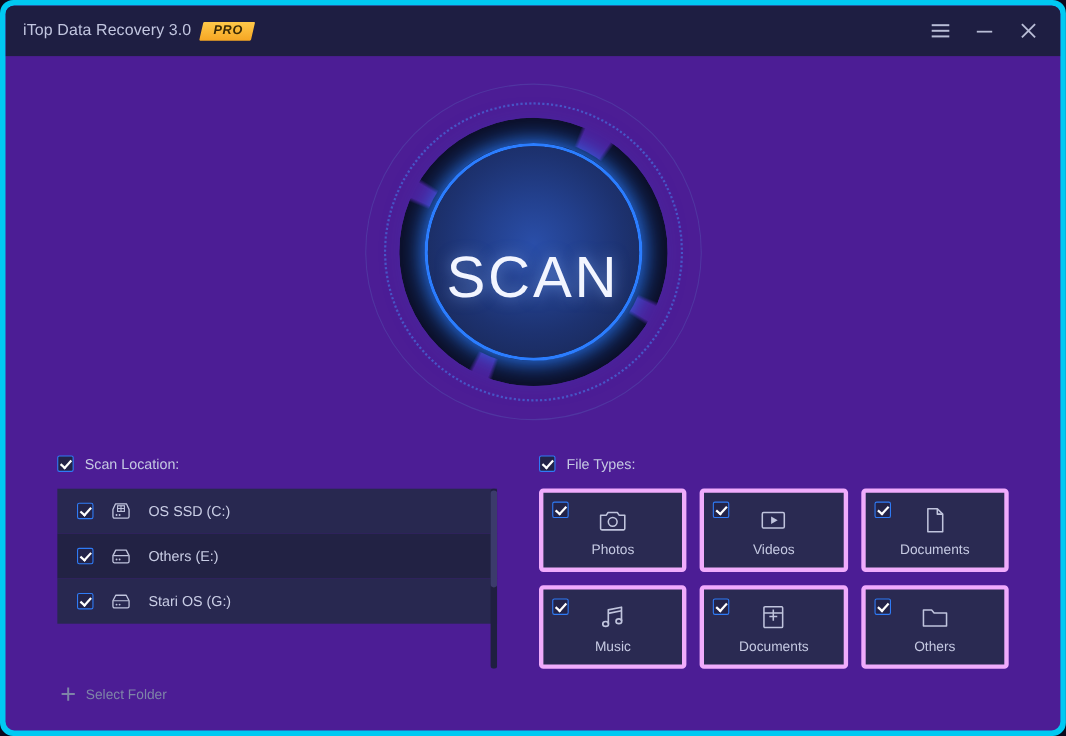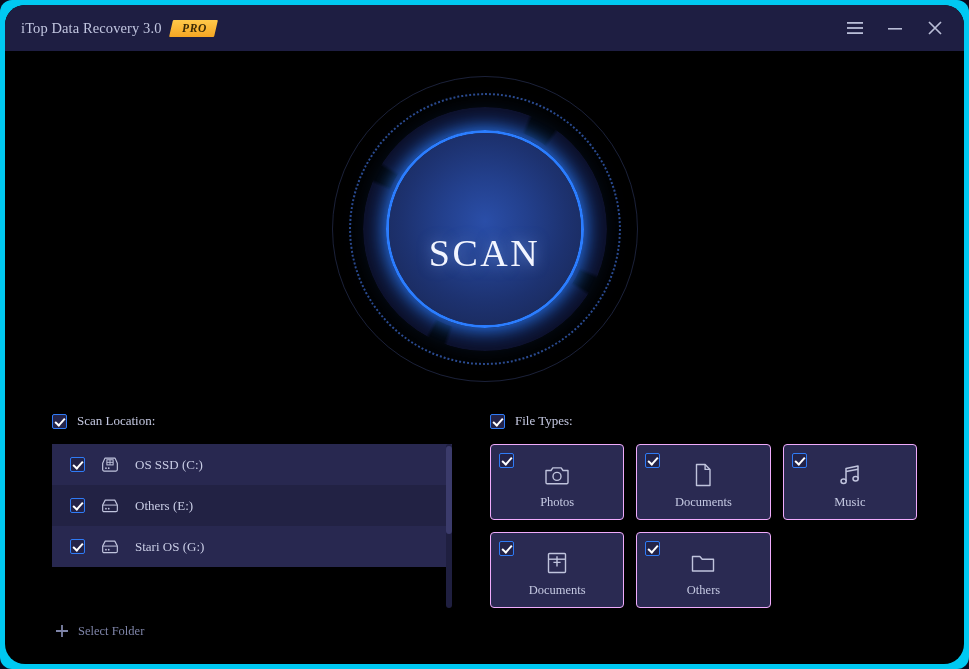--- a/index.html
+++ b/index.html
@@ -16,24 +16,23 @@
     left: 0; top: 0;
     width: 969px; height: 669px;
     background: #00c9f2;
     border-radius: 12px;
     padding: 5px;
   }
 
   #window-inner {
     position: relative;
     width: 100%; height: 100%;
-    background: #000000;
-    border-radius: 20px;
+    background: #4c1d95;
+    border-radius: 8px;
     overflow: hidden;
-    font-family: Liberation Serif, serif;
   }
 
   
   #title-bar {
     position: relative;
     height: 46px;
     background: #1e1e42;
     display: flex;
     align-items: center;
     padding: 0 12px 0 16px;
@@ -137,21 +136,21 @@
     position: absolute;
     left: 50%; top: 50%;
     transform: translate(-50%, -50%);
     width: 192px; height: 192px;
     border-radius: 50%;
     background: radial-gradient(circle at 50% 46%,
       #2a4ea8 0%, #23408d 30%, #1d3270 58%, #1a2a5c 80%, #17244e 100%);
     display: flex; align-items: center; justify-content: center;
   }
   #scan-label {
-    font-size: 38px;
+    font-size: 53px;
     font-weight: 400;
     color: #f2f5ff;
     letter-spacing: 2.5px;
     text-shadow: 0 0 14px rgba(150,190,255,.55);
     user-select: none;
     margin-top: 48px;
   }
 
   
   #bottom {
@@ -253,21 +252,21 @@
   #file-type-grid {
     margin-top: 8px;
     display: grid;
     grid-template-columns: repeat(3, 1fr);
     gap: 12px 12px;
   }
   .ft-tile {
     position: relative;
     height: 76px;
     background: #2a2a52;
-    border: 1px solid #f0abfc;
+    border: 4px solid #f0abfc;
     border-radius: 4px;
     display: flex;
     flex-direction: column;
     align-items: center;
     justify-content: flex-end;
     padding-bottom: 9px;
     cursor: pointer;
   }
   .ft-tile .cbox {
     position: absolute;
@@ -399,20 +398,28 @@
 
         <div class="ft-tile">
           <div class="cbox"></div>
           <svg class="ft-icon" viewBox="0 0 26 26">
             <path d="M2 8.5 h5 l1.8-2.6 h8.4 L19 8.5 h5 v12 a1.2 1.2 0 0 1-1.2 1.2 H3.2 A1.2 1.2 0 0 1 2 20.5 Z" fill="none" stroke="#c0c4dd" stroke-width="1.4" stroke-linejoin="round"></path>
             <circle cx="13" cy="14.4" r="4" fill="none" stroke="#c0c4dd" stroke-width="1.4"></circle>
           </svg>
           <div class="ft-label">Photos</div>
         </div>
 
+        <div class="ft-tile">
+          <div class="cbox"></div>
+          <svg class="ft-icon" viewBox="0 0 26 26">
+            <rect x="3" y="6" width="20" height="14" rx="1.2" fill="none" stroke="#c0c4dd" stroke-width="1.4"></rect>
+            <path d="M11 9.6 L17 13 L11 16.4 Z" fill="#c0c4dd"></path>
+          </svg>
+          <div class="ft-label">Videos</div>
+        </div>
 
         <div class="ft-tile">
           <div class="cbox"></div>
           <svg class="ft-icon" viewBox="0 0 26 26">
             <path d="M6.5 2.5 h8.6 L20 7.4 V23.5 H6.5 Z" fill="none" stroke="#c0c4dd" stroke-width="1.4" stroke-linejoin="round"></path>
             <path d="M15.1 2.5 V7.4 H20" fill="none" stroke="#c0c4dd" stroke-width="1.4" stroke-linejoin="round"></path>
           </svg>
           <div class="ft-label">Documents</div>
         </div>
 

